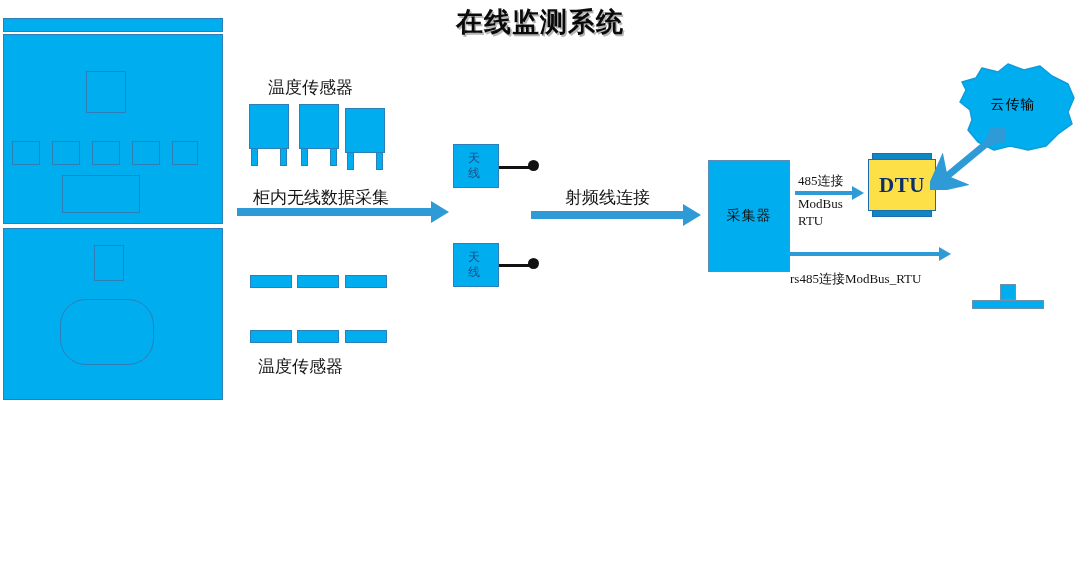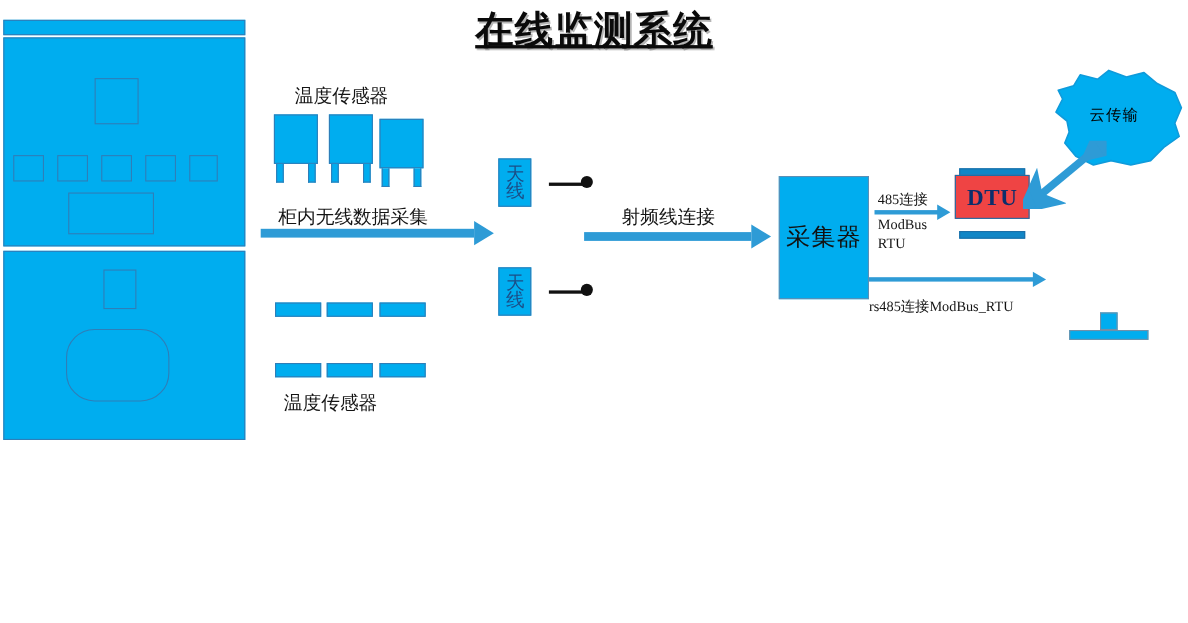--- a/index.html
+++ b/index.html
@@ -4,23 +4,22 @@
 <style>
   html,body{margin:0;padding:0;background:#ffffff;}
   body{width:1080px;height:566px;position:relative;overflow:hidden;
        font-family:"Liberation Serif","DejaVu Serif",serif;}
   .abs{position:absolute;}
 
   
   #title{
     left:0;top:4px;width:1080px;text-align:center;
     font-family:"DejaVu Sans","Liberation Sans",sans-serif;
-    font-weight:bold;font-size:35px;color:#0a0a0a;letter-spacing:1px;
+    font-weight:bold;font-size:27px;color:#0a0a0a;letter-spacing:1px;
     text-shadow:1.5px 1.5px 0 rgba(120,120,120,.55);
-    text-decoration:underline;
   }
 
   
   #cabinet{left:3px;top:18px;width:222px;height:546px;}
   .cab-part{position:absolute;background:#00ADEF;border:1.5px solid #2E7EB8;box-sizing:border-box;}
   #cab-bar{left:0;top:0;width:220px;height:14px;}
   #cab-top{left:0;top:16px;width:220px;height:190px;}
   #cab-mid{left:0;top:210px;width:220px;height:172px;}
   #cab-bot{left:0;top:386px;width:220px;height:160px;}
   .cut{position:absolute;border:1.2px solid #2E7EB8;box-sizing:border-box;background:transparent;}
@@ -43,49 +42,49 @@
   .sensor .leg.r{right:2px;}
 
   
   .barsensor{position:absolute;width:42px;height:13px;
         background:#00ADEF;border:1.4px solid #2E7EB8;box-sizing:border-box;}
 
   
   .lbl{position:absolute;color:#141414;white-space:nowrap;}
 
   
-  .antenna{position:absolute;width:30px;height:44px;
+  .antenna{position:absolute;width:46px;height:44px;
         background:#00ADEF;border:1.6px solid #2E7EB8;box-sizing:border-box;
         display:flex;align-items:center;justify-content:center;
-        font-size:17px;line-height:15px;color:#1B4E87;font-weight:500;}
+        font-size:12px;line-height:15px;color:#1B4E87;font-weight:500;}
   .lead{position:absolute;height:2.5px;background:#111;}
   .dot{position:absolute;width:11px;height:11px;border-radius:50%;background:#111;}
 
   
   .arrow-thick{position:absolute;height:8px;background:#2E9BD6;}
   .arrow-head{position:absolute;width:0;height:0;
         border-top:11px solid transparent;border-bottom:11px solid transparent;
         border-left:18px solid #2E9BD6;}
   .arrow-thin{position:absolute;height:4px;background:#2E9BD6;}
   .arrow-head-s{position:absolute;width:0;height:0;
         border-top:7px solid transparent;border-bottom:7px solid transparent;
         border-left:12px solid #2E9BD6;}
 
   
   #collector{left:708px;top:160px;width:82px;height:112px;
-        font-size:22px;color:#111;letter-spacing:1px;}
+        font-size:14px;color:#111;letter-spacing:1px;}
 
   
   #dtu-wrap{position:absolute;left:868px;top:153px;width:68px;height:64px;}
   #dtu-wrap .tab{position:absolute;left:4px;width:60px;height:7px;
         background:#1186C6;border:1.2px solid #1B6FA8;box-sizing:border-box;}
   #dtu-wrap .tab.t{top:0;}
   #dtu-wrap .tab.b{bottom:0;}
-  #dtu-wrap .main{position:absolute;left:0;top:6px;width:68px;height:40px;
-        background:#ef4444;border:1.4px solid #1B6FA8;box-sizing:border-box;
+  #dtu-wrap .main{position:absolute;left:0;top:6px;width:68px;height:52px;
+        background:#fde047;border:1.4px solid #1B6FA8;box-sizing:border-box;
         display:flex;align-items:center;justify-content:center;
         font-size:21px;font-weight:bold;color:#0C2E6B;letter-spacing:.5px;}
 
   
   #cloud{position:absolute;left:950px;top:62px;width:126px;height:92px;}
   #cloud svg{display:block;}
   #cloud-text{position:absolute;left:0;top:34px;width:126px;text-align:center;
         font-size:14px;color:#000000;letter-spacing:1px;}
 
   

